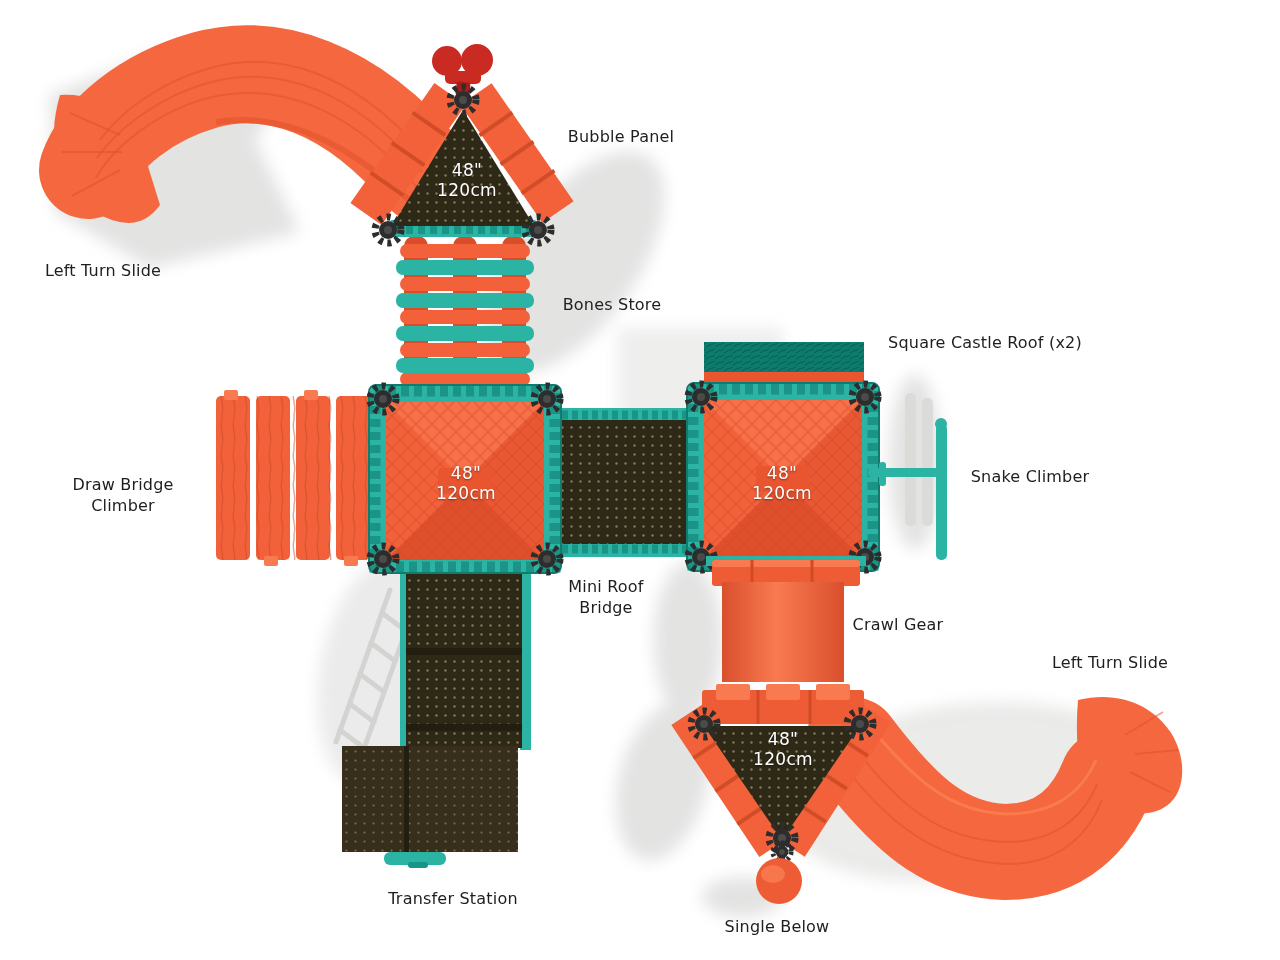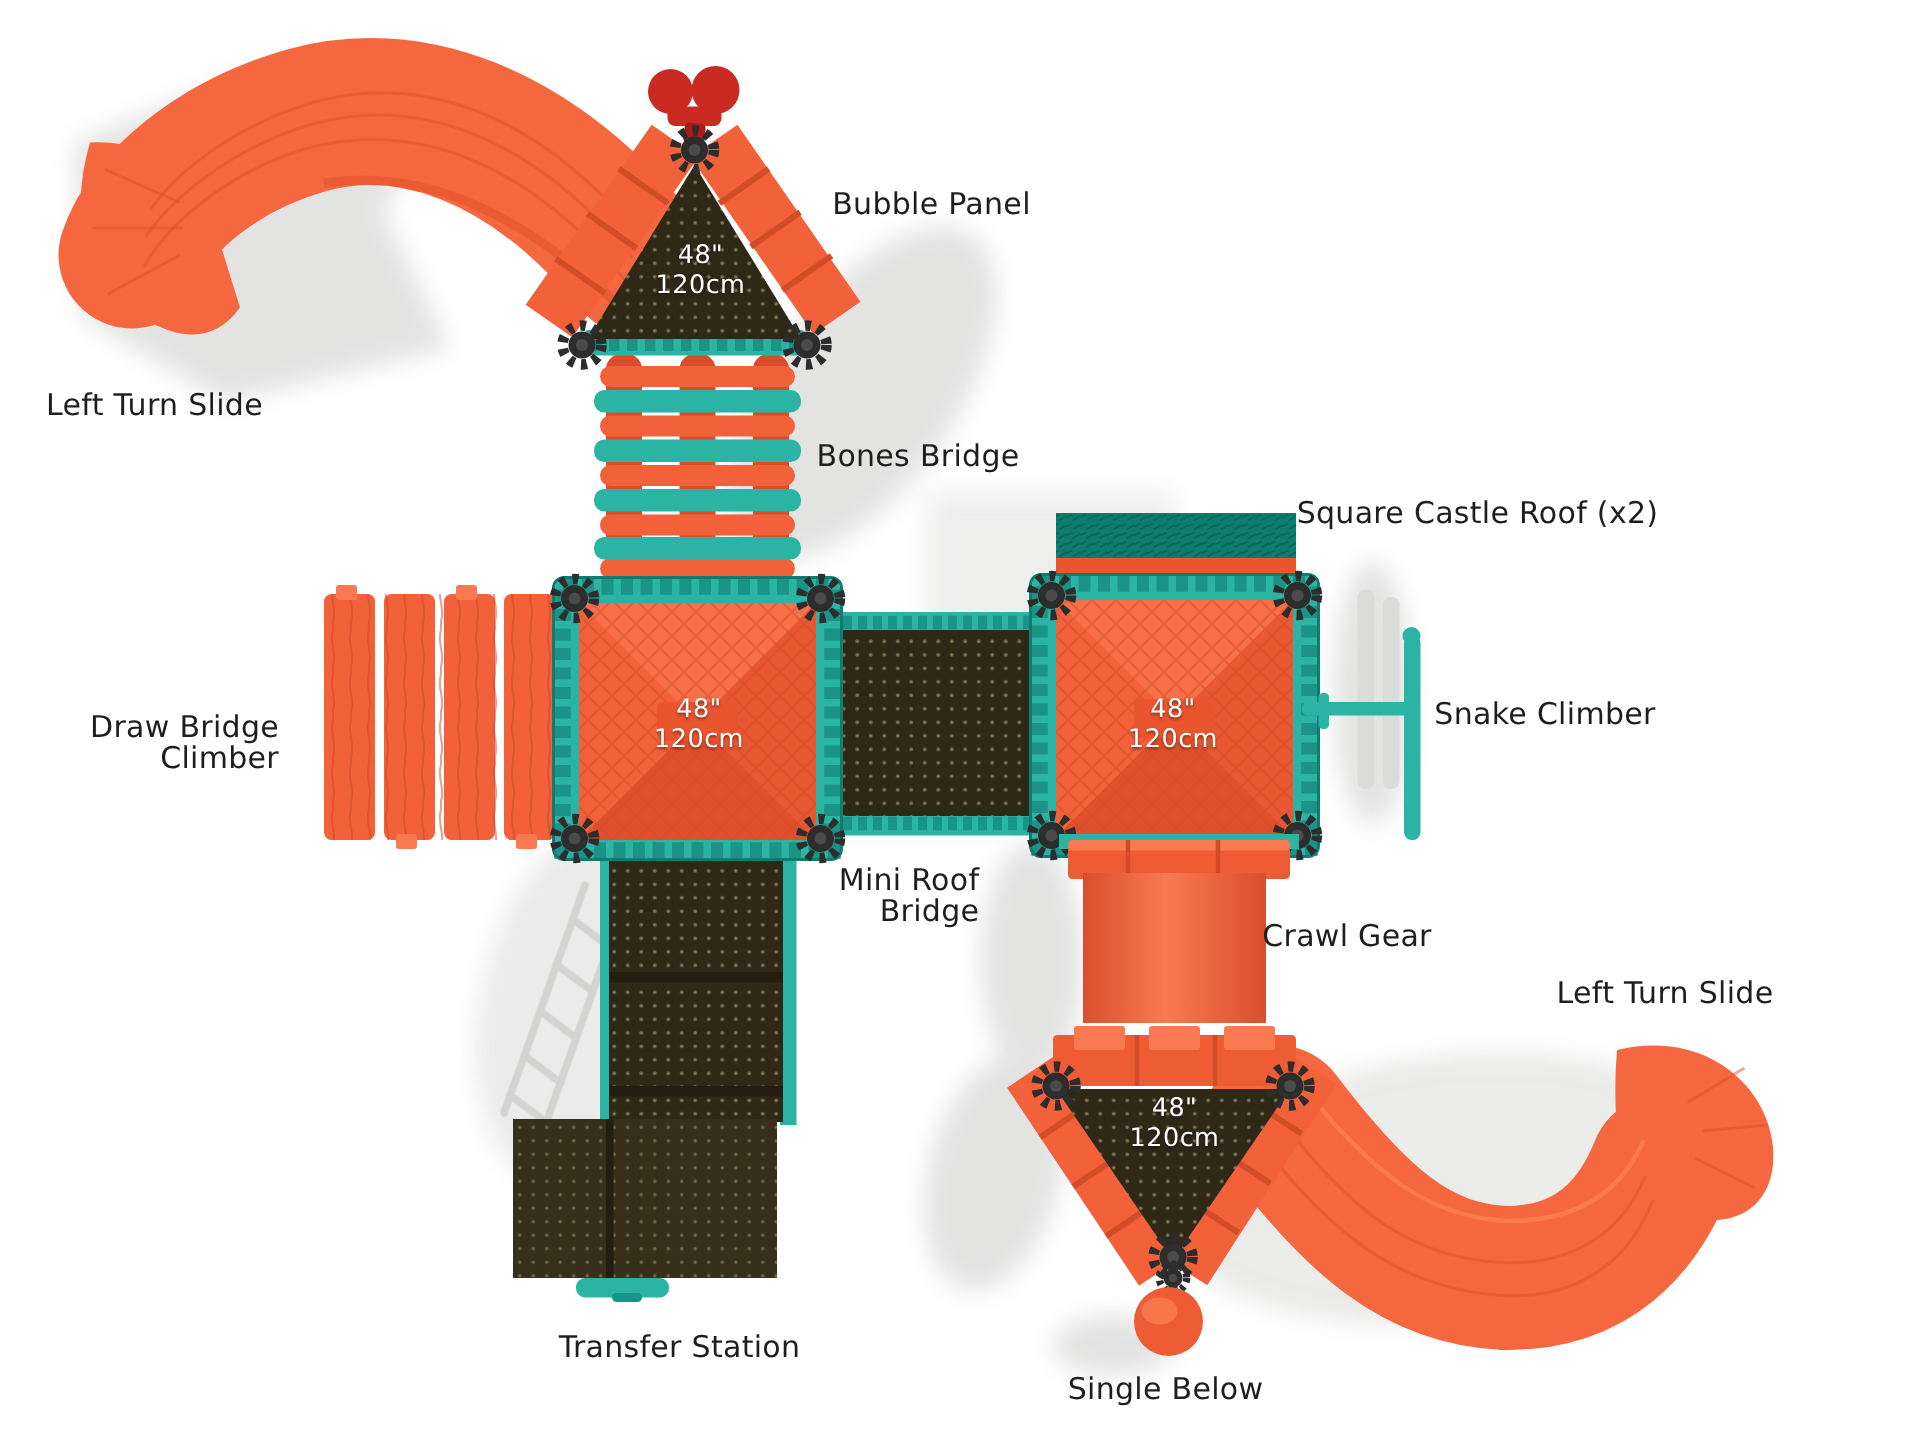--- a/index.html
+++ b/index.html
@@ -6,21 +6,21 @@
   :root{
     --slide-orange:#f5683f; --structure-orange:#f2613a; --orange-dark:#d84e2a;
     --orange-light:#f97a50; --structure-teal:#2bb3a3; --teal-dark:#189587;
     --dark-teal-roof:#0c7c6e; --panel-brown:#2e2817; --bubble-red:#c92b22;
     --drum-orange:#ee5c36; --shadow-gray:#dcdcdb; --label-color:#1e1e1e;
   }
   #stage{position:relative;width:1280px;height:960px;background:#fff;overflow:hidden;
          font-family:"DejaVu Sans", sans-serif;}
   #scene{position:absolute;left:0;top:0;}
   .label{position:absolute;transform:translate(-50%,-50%);white-space:pre-line;
-         text-align:right;font-size:20px;line-height:21px;color:var(--label-color);
+         text-align:center;font-size:16px;line-height:21px;color:var(--label-color);
          letter-spacing:.2px;}
   .dim{position:absolute;transform:translate(-50%,-50%);display:flex;flex-direction:column;
        align-items:center;text-align:center;color:#fff;font-size:17px;line-height:20px;
        text-shadow:0 1px 2px rgba(0,0,0,.45);letter-spacing:.3px;}
   
   .c-teal{fill:var(--structure-teal);} .c-teald{fill:var(--teal-dark);}
   .c-orange{fill:var(--structure-orange);} .c-oranged{fill:var(--orange-dark);}
   .c-orangel{fill:var(--orange-light);} .c-roof{fill:var(--dark-teal-roof);}
   .c-panel{fill:url(#panelPat);} .c-panel2{fill:url(#panelPat2);}
   .c-red{fill:var(--bubble-red);} .c-drum{fill:var(--drum-orange);}
@@ -274,21 +274,21 @@
       <rect x="779" y="844" width="6" height="18" fill="#2d2d2d"></rect>
       <use href="#gear" transform="translate(782,852) scale(.7)"></use>
       <circle class="c-drum" cx="779" cy="881" r="23"></circle>
       <ellipse fill="#f87a50" cx="773" cy="874" rx="12" ry="9" opacity=".85"></ellipse>
     </g>
   </g>
 </svg>
 
 <div class="label" style="left:621px;top:136px">Bubble Panel</div>
 <div class="label" style="left:103px;top:270px">Left Turn Slide</div>
-<div class="label" style="left:612px;top:304px">Bones Bridge</div>
+<div class="label" style="left:612px;top:304px">Bones Store</div>
 <div class="label" style="left:985px;top:342px">Square Castle Roof (x2)</div>
 <div class="label" style="left:123px;top:495px">Draw Bridge
 Climber</div>
 <div class="label" style="left:1030px;top:476px">Snake Climber</div>
 <div class="label" style="left:606px;top:597px">Mini Roof
 Bridge</div>
 <div class="label" style="left:898px;top:624px">Crawl Gear</div>
 <div class="label" style="left:1110px;top:662px">Left Turn Slide</div>
 <div class="label" style="left:453px;top:898px">Transfer Station</div>
 <div class="label" style="left:777px;top:926px">Single Below</div>

